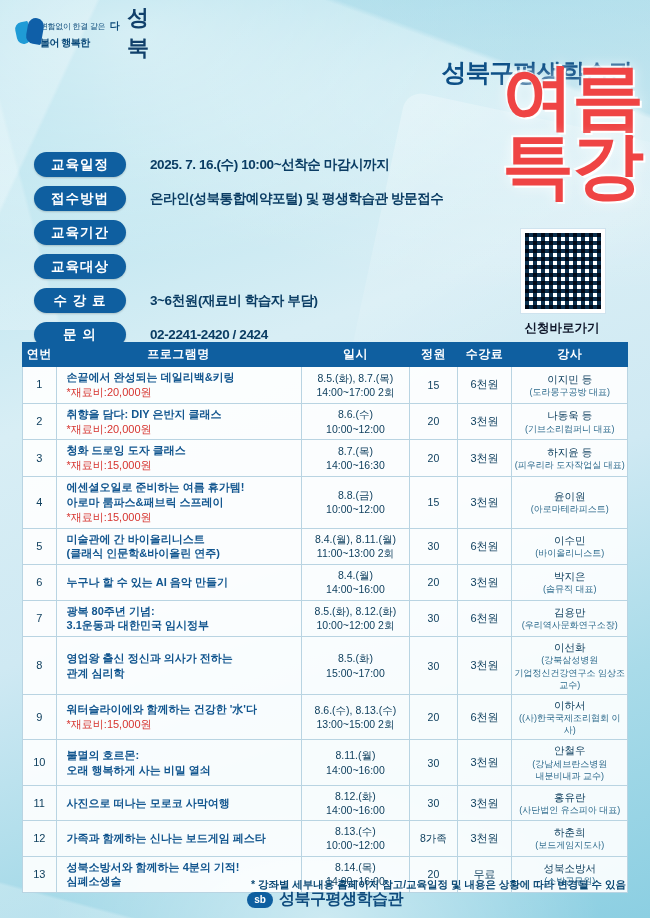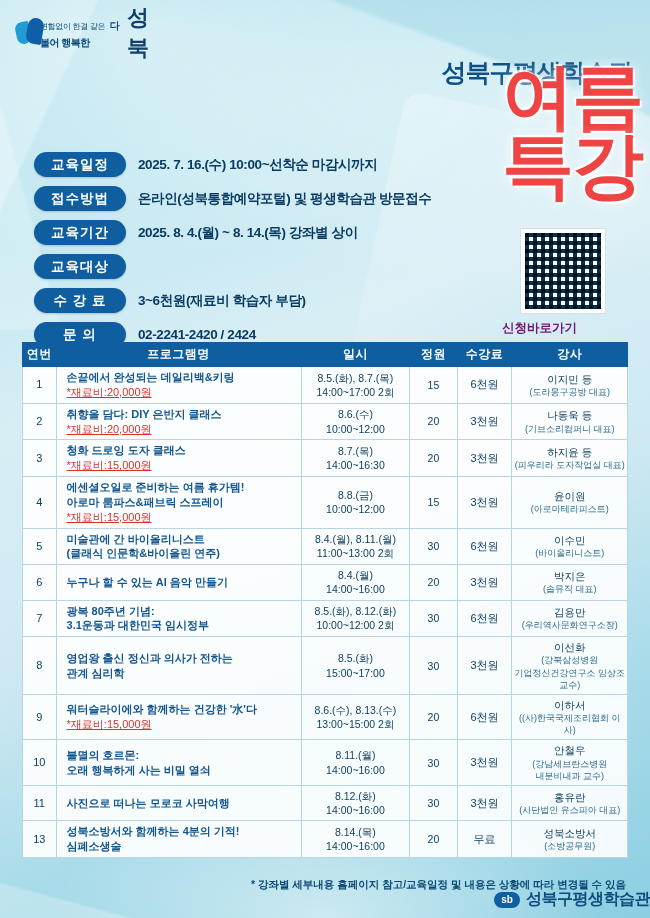--- a/index.html
+++ b/index.html
@@ -59,58 +59,58 @@
   
   .info { position:absolute; left:34px; top:152px; width:430px; }
   .info-row { display:flex; align-items:center; margin-bottom:9px; }
   .tag {
     width:92px; height:25px; border-radius:13px;
     background:#0f5fa0; color:#fff; font-size:13.5px; font-weight:bold;
     display:flex; align-items:center; justify-content:center; letter-spacing:1px;
     box-shadow: 0 1px 2px rgba(0,0,0,0.18);
     flex: none;
   }
-  .info-val { margin-left:12px; font-size:13.5px; color:#0a3c63; font-weight:bold; letter-spacing:-0.4px;text-align:right; }
+  .info-val { margin-left:24px; font-size:13.5px; color:#0a3c63; font-weight:bold; letter-spacing:-0.4px;text-align:right; }
 
   
   .qr-box { position:absolute; right:44px; top:228px; width:86px; height:86px; background:#fff; padding:4px; border:1px solid #cfe3ee; }
   .qr-inner { width:100%; height:100%;
     background-image:
       repeating-linear-gradient(90deg,#0a2f4d 0 4px, #fff 4px 8px),
       repeating-linear-gradient(0deg,#0a2f4d 0 4px, #fff 4px 8px);
     background-blend-mode: multiply;
   }
-  .qr-label { position:absolute; right:28px; top:320px; width:120px; font-size:12.5px; font-weight:bold; color:#701a75; }
+  .qr-label { position:absolute; right:28px; top:320px; width:120px; text-align:center; font-size:12.5px; font-weight:bold; color:#0f172a; }
 
   
   table.course {
     position:absolute; left:22px; top:342px; width:606px;
     border-collapse:collapse; background:rgba(255,255,255,0.90);
     font-size:10.5px;
   }
   table.course th {
     background:#0f5fa0; color:#fff; font-size:12px; font-weight:bold;
     height:24px; border:1px solid #0f5fa0; letter-spacing:0.5px;
   }
   table.course td {
     border:1px solid #b9d4e2; text-align:center; color:#10405f; padding:3px 2px; line-height:1.35;
   }
   table.course td.num { width:34px; font-size:11px; }
   table.course td.prog { width:250px; text-align:left; padding-left:10px; font-size:11px; }
   table.course td.date { width:110px; font-size:10.5px; }
   table.course td.cap { width:48px; font-size:10.5px; }
   table.course td.fee { width:56px; font-size:11px; }
   table.course td.tutor { width:118px; font-size:10.5px; }
-  .red { color:#d6332e;text-decoration:underline; }
+  .red { color:#d6332e; }
   .sub { font-size:9px; color:#2d6a8c; display:block; }
   .blue-strong { color:#12568f; font-weight:bold; }
 
   .note { position:absolute; right:24px; top:878px; font-size:10.5px; color:#0d4a75; font-weight:bold; }
 
-  .footer { position:absolute; left:0; bottom:8px; width:650px; text-align:right; }
+  .footer { position:absolute; left:0; bottom:8px; width:650px; text-align:center; }
   .footer .fl { display:inline-flex; align-items:center; gap:6px; }
   .footer .badge { width:26px; height:16px; border-radius:8px; background:#0f5fa0; color:#fff; font-size:10px; font-weight:bold; display:flex; align-items:center; justify-content:center; }
   .footer .fname { font-size:16px; font-weight:bold; color:#0f4b7d; letter-spacing:-0.5px; }
 </style>
 </head>
 <body>
 
 <div class="ice ice1"></div>
 <div class="ice ice3"></div>
 <div class="ice ice2"></div>
@@ -140,21 +140,20 @@
   <div class="info-row">
     <div class="tag">교육일정</div>
     <div class="info-val">2025. 7. 16.(수) 10:00~선착순 마감시까지</div>
   </div>
   <div class="info-row">
     <div class="tag">접수방법</div>
     <div class="info-val">온라인(성북통합예약포털) 및 평생학습관 방문접수</div>
   </div>
   <div class="info-row">
     <div class="tag">교육기간</div>
-    <div class="info-val">2025. 8. 4.(월) ~ 8. 14.(목) 강좌별 상이</div>
   </div>
   <div class="info-row">
     <div class="tag">교육대상</div>
   </div>
   <div class="info-row">
     <div class="tag">수 강 료</div>
     <div class="info-val">3~6천원(재료비 학습자 부담)</div>
   </div>
   <div class="info-row">
     <div class="tag">문   의</div>
@@ -261,20 +260,28 @@
       </tr>
       <tr>
         <td class="num">11</td>
         <td class="prog"><span class="blue-strong">사진으로 떠나는 모로코 사막여행</span></td>
         <td class="date">8.12.(화)<span style="display:block">14:00~16:00</span></td>
         <td class="cap">30</td>
         <td class="fee">3천원</td>
         <td class="tutor">홍유란<span class="sub">(사단법인 유스피아 대표)</span></td>
       </tr>
       <tr>
+        <td class="num">12</td>
+        <td class="prog"><span class="blue-strong">가족과 함께하는 신나는 보드게임 페스타</span></td>
+        <td class="date">8.13.(수)<span style="display:block">10:00~12:00</span></td>
+        <td class="cap">8가족</td>
+        <td class="fee">3천원</td>
+        <td class="tutor">하춘희<span class="sub">(보드게임지도사)</span></td>
+      </tr>
+      <tr>
         <td class="num">13</td>
         <td class="prog"><span class="blue-strong">성북소방서와 함께하는 4분의 기적!</span><span class="blue-strong" style="display:block">심폐소생술</span></td>
         <td class="date">8.14.(목)<span style="display:block">14:00~16:00</span></td>
         <td class="cap">20</td>
         <td class="fee">무료</td>
         <td class="tutor">성북소방서<span class="sub">(소방공무원)</span></td>
       </tr>
     </tbody>
 </table>
 

